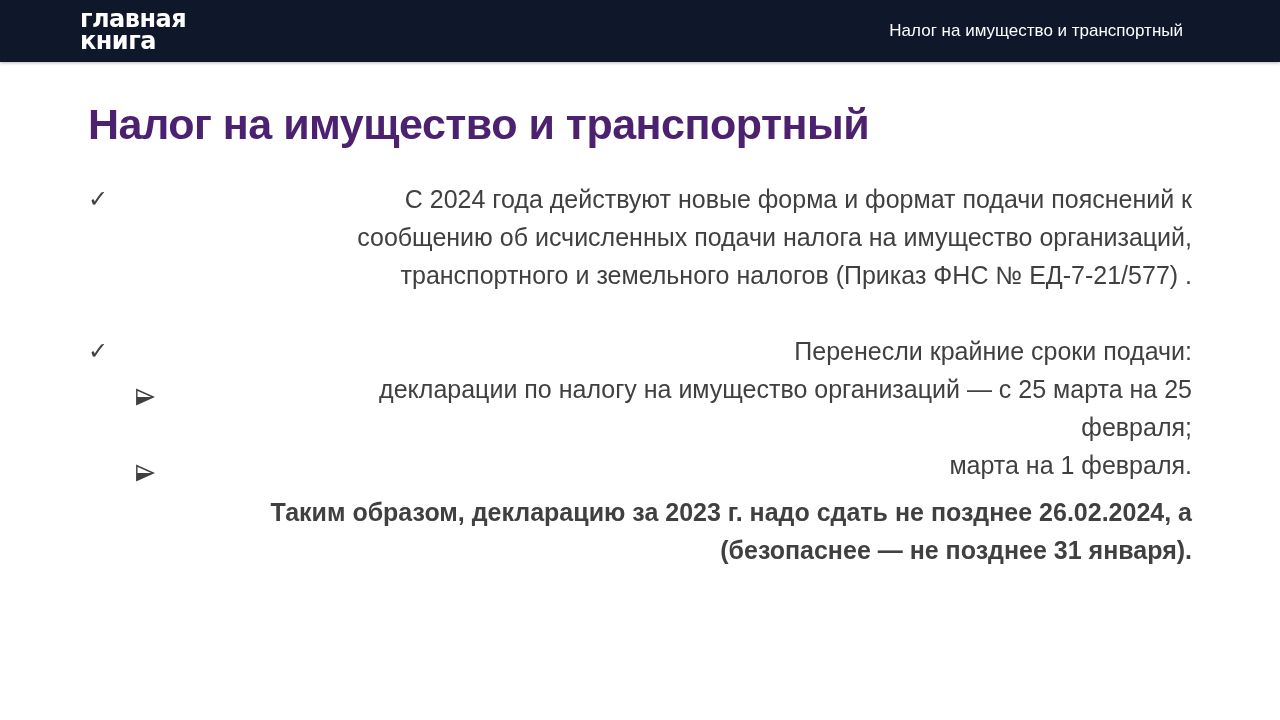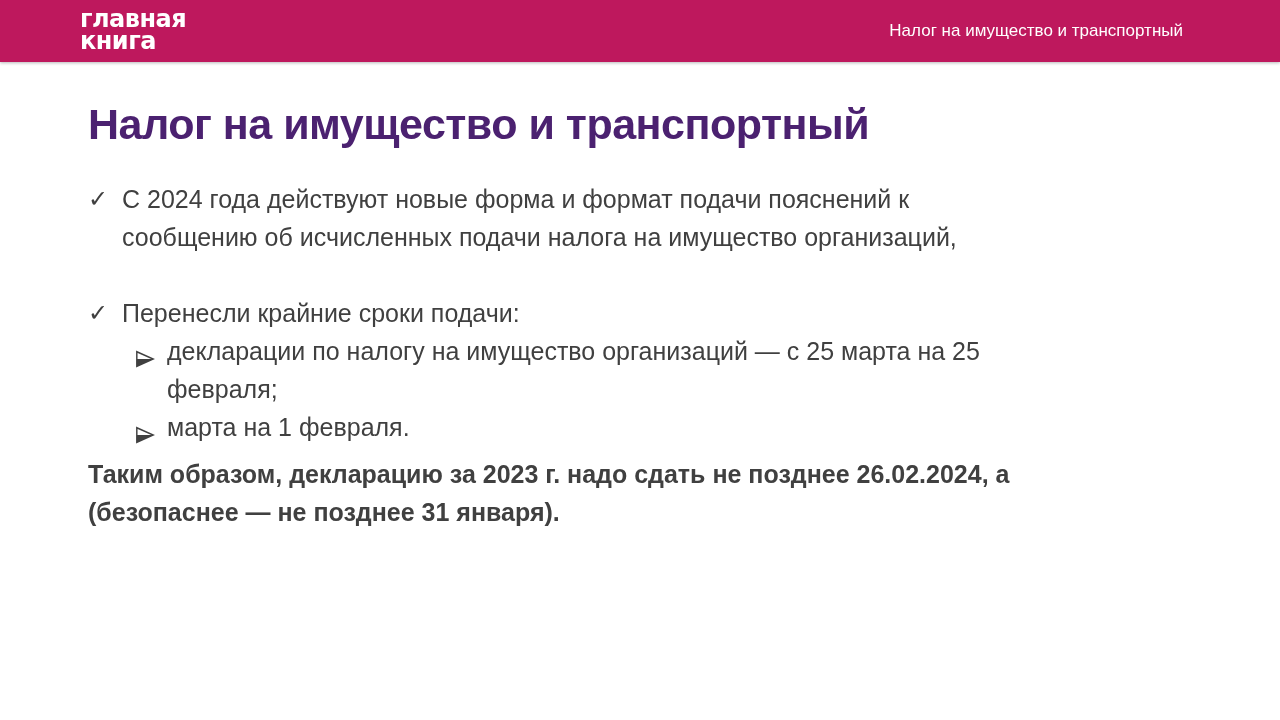--- a/index.html
+++ b/index.html
@@ -6,21 +6,21 @@
   html, body {
     width: 1280px; height: 720px;
     background: #ffffff;
     font-family: "Liberation Sans", sans-serif;
     overflow: hidden;
   }
   
   .header {
     position: relative;
     width: 100%; height: 62px;
-    background: #be185d;
+    background: #0f172a;
     box-shadow: 0 1px 3px rgba(0,0,0,0.28);
   }
   .logo {
     position: absolute;
     left: 80px; top: 8px;
     color: #ffffff;
     font-family: "DejaVu Sans", sans-serif;
     font-weight: 800;
     font-size: 24px;
     line-height: 22px;
@@ -60,21 +60,21 @@
     font-size: 24px;
     line-height: 38px;
     color: #404040;
   }
   .sub-bullet { display: flex; align-items: flex-start; margin-left: 47px; }
   .sub-marker {
     flex: 0 0 32px;
     padding-top: 9px;
   }
   .text-lines { flex: 1 1 auto; }
-  .ln { white-space: nowrap; }
+  .ln { white-space: nowrap; text-align: right; }
   .paragraph { margin-top: 0; font-weight: bold; }
 </style>
 </head>
 <body>
 
 <div class="header">
   <div class="logo">
     <div>главная</div>
     <div>книга</div>
   </div>
@@ -85,20 +85,21 @@
 
   <h1 class="page-title">Налог на имущество и транспортный</h1>
 
   <div class="content">
 
     <div class="bullet">
       <span class="marker">✓</span>
       <div class="text-lines">
         <div class="ln">С 2024 года действуют новые форма и формат подачи пояснений к</div>
         <div class="ln">сообщению об исчисленных подачи налога на имущество организаций,</div>
+        <div class="ln">транспортного и земельного налогов (Приказ ФНС № ЕД-7-21/577) .</div>
       </div>
     </div>
 
     <div class="bullet gap-above">
       <span class="marker">✓</span>
       <div class="text-lines">
         <div class="ln">Перенесли крайние сроки подачи:</div>
       </div>
     </div>
 

